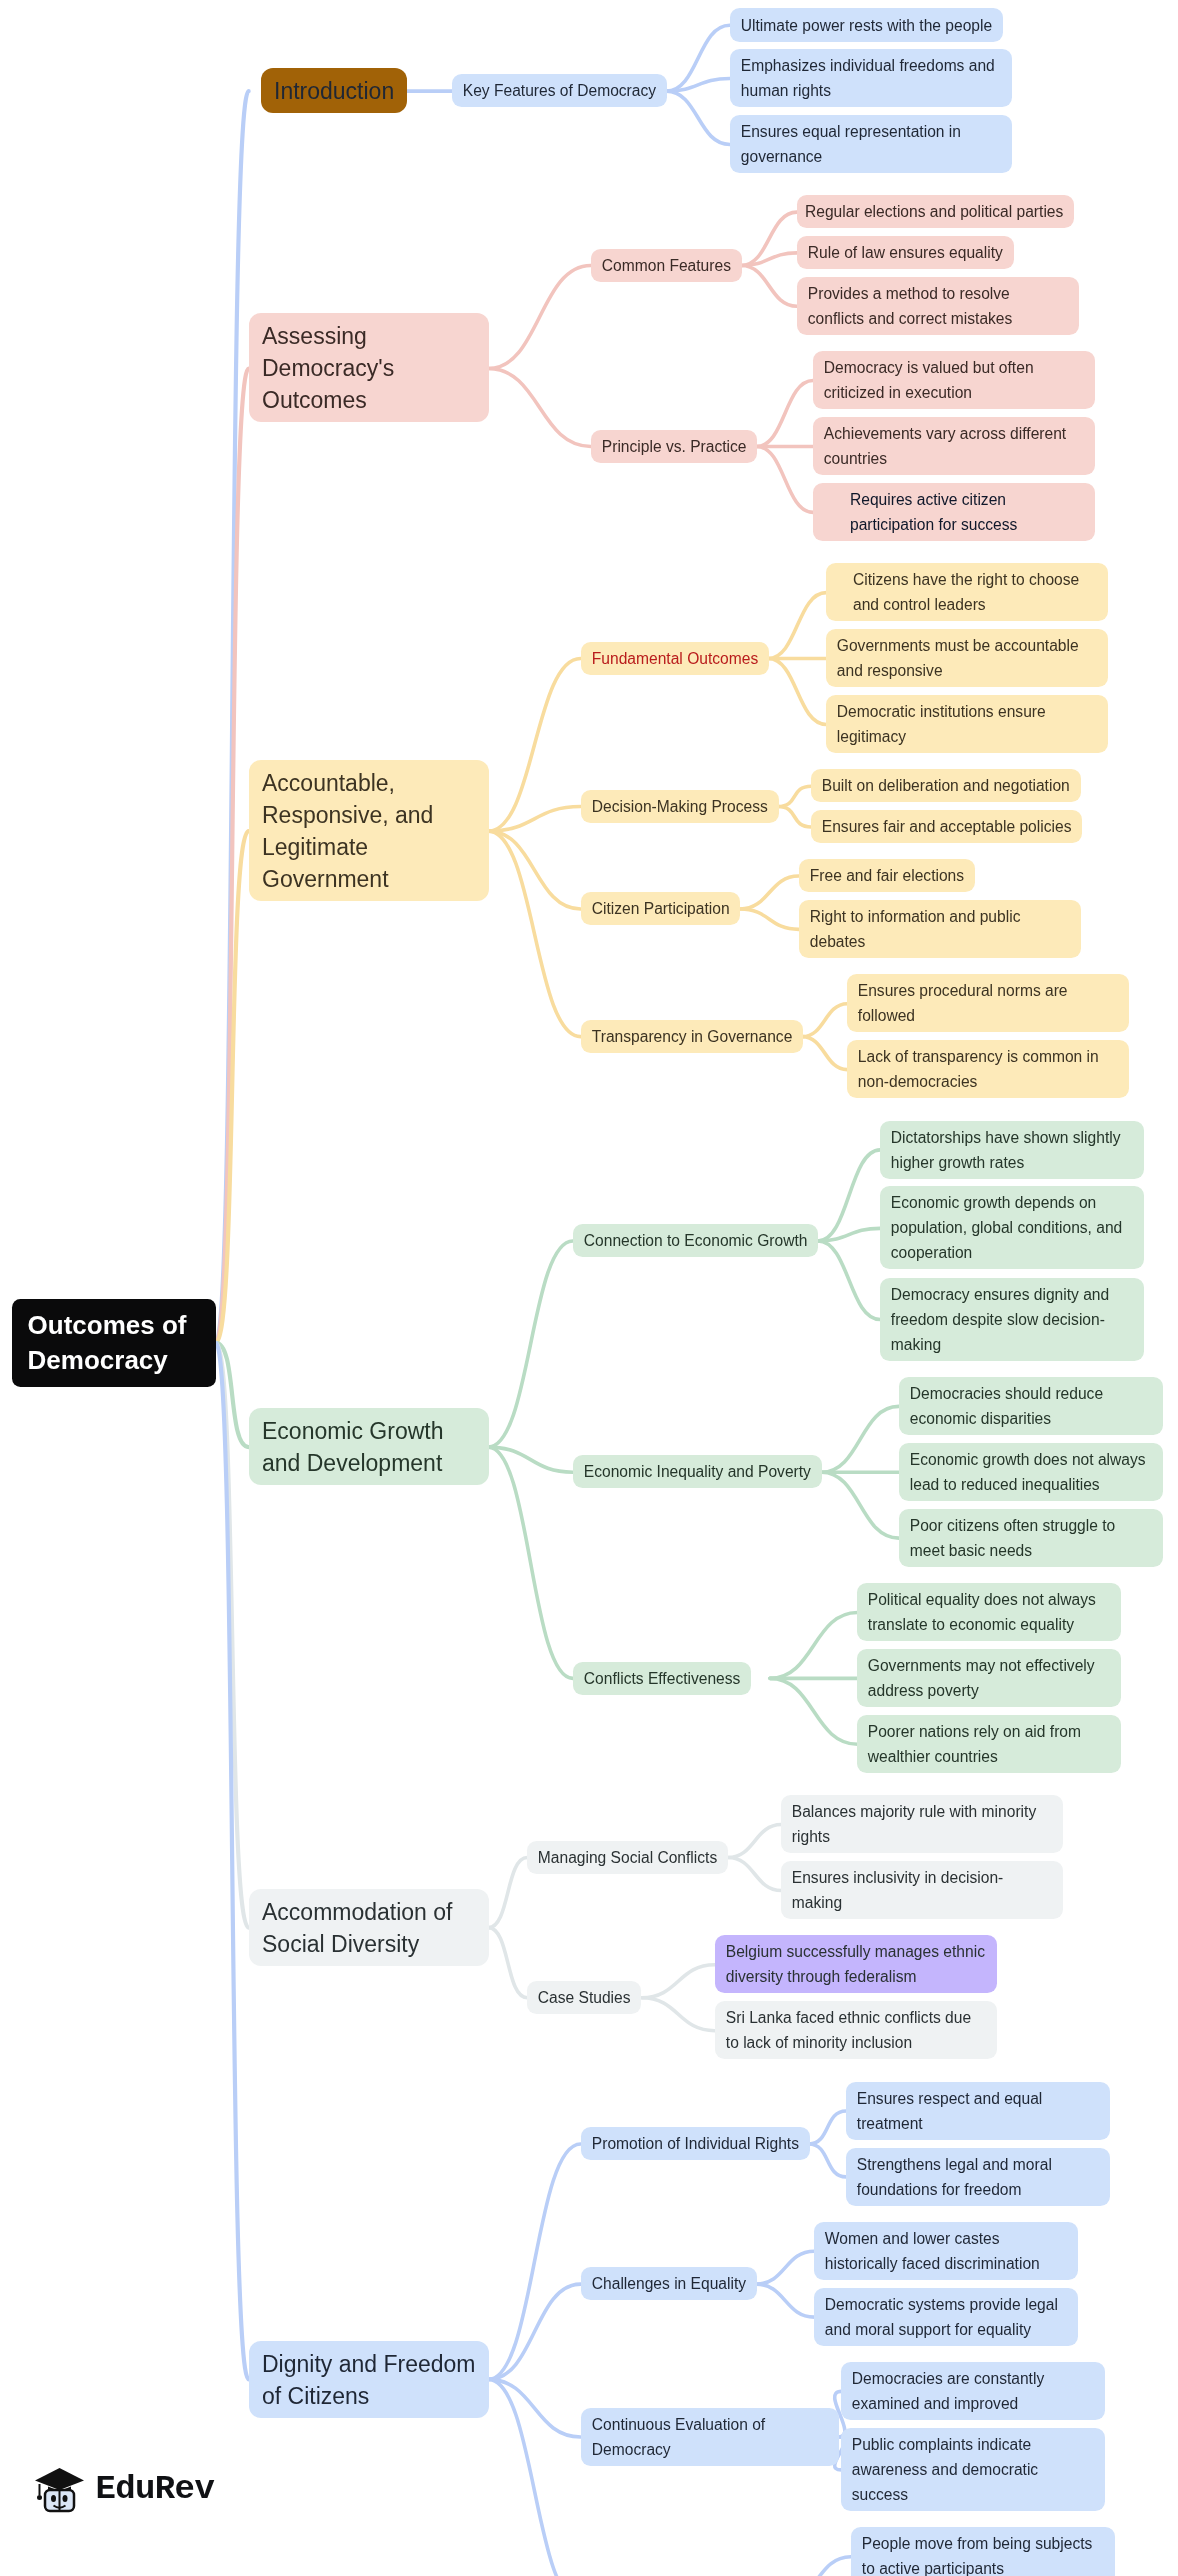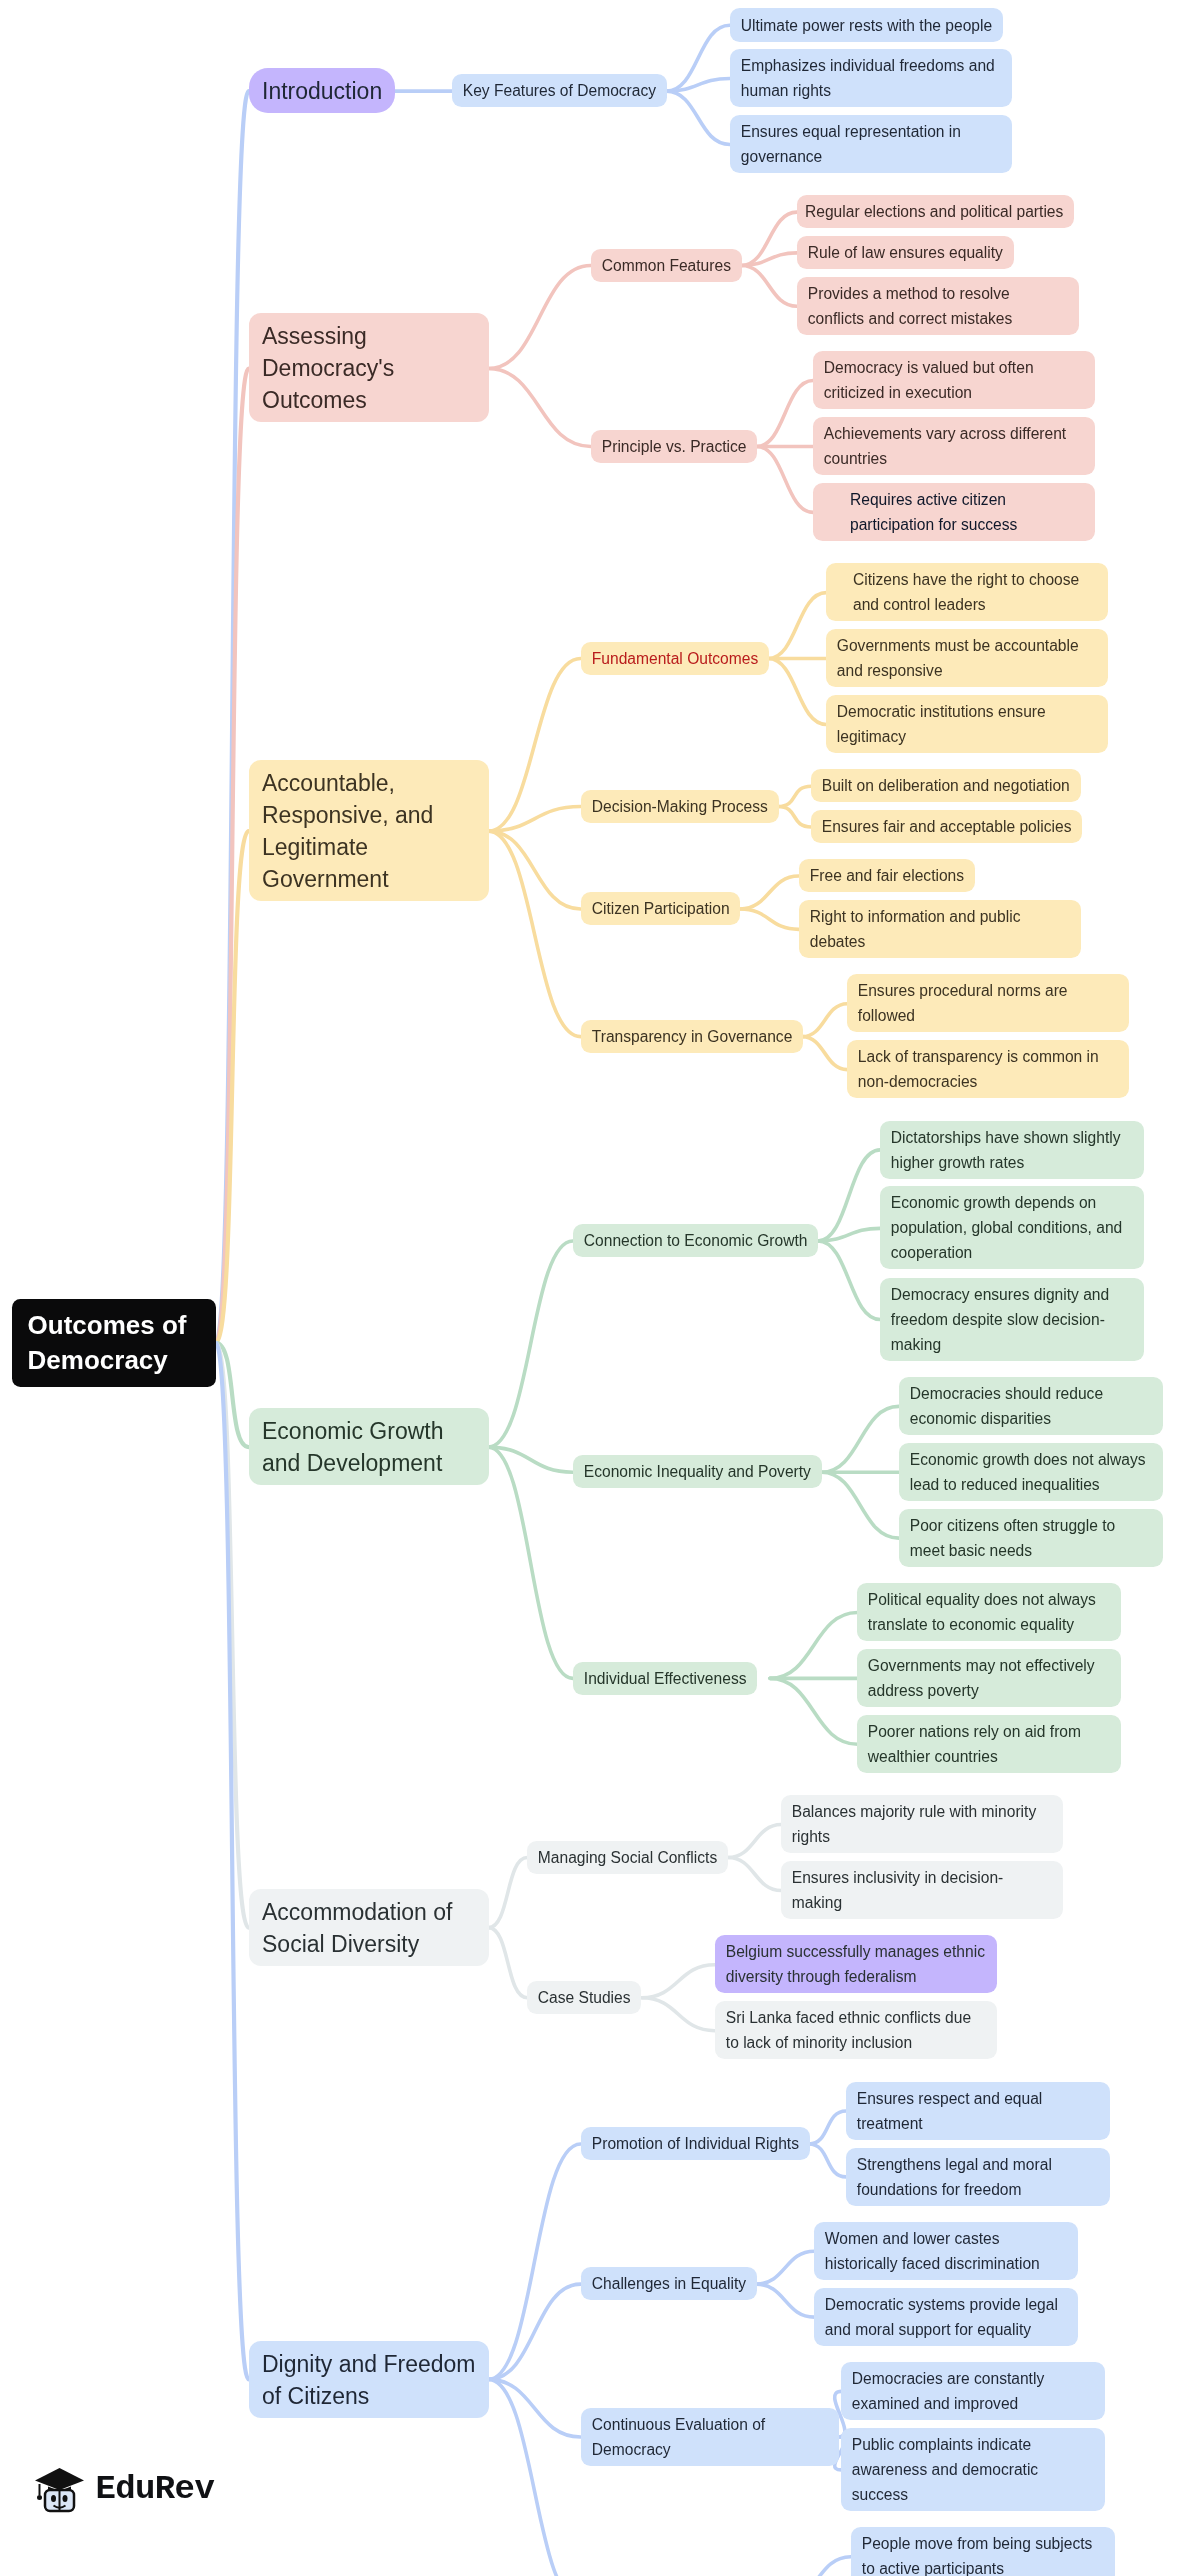--- a/index.html
+++ b/index.html
@@ -93,21 +93,21 @@
       <path d="M 1262 3812 C 1310.5 3812, 1310.5 3867, 1359 3867" fill="none" stroke="#b9cef7" stroke-width="6" stroke-linecap="round"></path>
       <path d="M 815 3971 C 892 3971, 892 4067, 969 4067" fill="none" stroke="#b9cef7" stroke-width="6" stroke-linecap="round"></path>
       <path d="M 1399 4067 C 1435 4067, 1368 3991, 1404 3991" fill="none" stroke="#b9cef7" stroke-width="6" stroke-linecap="round"></path>
       <path d="M 1399 4067 C 1435 4067, 1368 4122, 1404 4122" fill="none" stroke="#b9cef7" stroke-width="6" stroke-linecap="round"></path>
       <path d="M 815 3971 C 892 3971, 892 4343, 969 4343" fill="none" stroke="#b9cef7" stroke-width="6" stroke-linecap="round"></path>
       <path d="M 1307 4343 C 1363.5 4343, 1363.5 4267, 1420 4267" fill="none" stroke="#b9cef7" stroke-width="6" stroke-linecap="round"></path>
       <path d="M 1307 4343 C 1363.5 4343, 1363.5 4398, 1420 4398" fill="none" stroke="#b9cef7" stroke-width="6" stroke-linecap="round"></path>
     </svg>
   <div id="nodes">
       <div class="node root" style="left: 12px; background: rgb(10, 10, 11); color: rgb(255, 255, 255); top: 1299px;">Outcomes of Democracy</div>
-      <div class="node l1" style="left: 249px; background: #c4b5fd; color: rgb(31, 39, 53); top: 68px; border-radius: 19px;">Introduction</div>
+      <div class="node l1" style="left: 261px; background: #a16207; color: rgb(31, 39, 53); top: 68px;">Introduction</div>
       <div class="node l2" style="left: 452px; background: rgb(207, 225, 251); color: rgb(31, 39, 53); top: 74px;">Key Features of Democracy</div>
       <div class="node leaf" style="left: 730px; background: rgb(207, 225, 251); color: rgb(31, 39, 53); max-width: 282px; top: 8.4px;">Ultimate power rests with the people</div>
       <div class="node leaf" style="left: 730px; background: rgb(207, 225, 251); color: rgb(31, 39, 53); max-width: 282px; top: 49px;">Emphasizes individual freedoms and human rights</div>
       <div class="node leaf" style="left: 730px; background: rgb(207, 225, 251); color: rgb(31, 39, 53); max-width: 282px; top: 115px;">Ensures equal representation in governance</div>
       <div class="node l1" style="left: 249px; background: rgb(247, 213, 208); color: rgb(58, 42, 38); top: 313px;">Assessing Democracy's Outcomes</div>
       <div class="node l2" style="left: 591px; background: rgb(247, 213, 208); color: rgb(58, 42, 38); top: 249px;">Common Features</div>
       <div class="node leaf" style="left: 797px; background: rgb(247, 213, 208); color: rgb(58, 42, 38); max-width: 282px; top: 195px; padding-left: 8px;">Regular elections and political parties</div>
       <div class="node leaf" style="left: 797px; background: rgb(247, 213, 208); color: rgb(58, 42, 38); max-width: 282px; top: 236px;">Rule of law ensures equality</div>
       <div class="node leaf" style="left: 797px; background: rgb(247, 213, 208); color: rgb(58, 42, 38); max-width: 282px; top: 277px;">Provides a method to resolve conflicts and correct mistakes</div>
       <div class="node l2" style="left: 591px; background: rgb(247, 213, 208); color: rgb(58, 42, 38); top: 430px;">Principle vs. Practice</div>
@@ -130,21 +130,21 @@
       <div class="node leaf" style="left: 847px; background: rgb(253, 234, 185); color: rgb(60, 51, 34); max-width: 282px; top: 1040px;">Lack of transparency is common in non-democracies</div>
       <div class="node l1" style="left: 249px; background: rgb(214, 235, 218); color: rgb(37, 54, 42); top: 1408px;">Economic Growth and Development</div>
       <div class="node l2" style="left: 573px; background: rgb(214, 235, 218); color: rgb(37, 54, 42); top: 1224px;">Connection to Economic Growth</div>
       <div class="node leaf" style="left: 880px; background: rgb(214, 235, 218); color: rgb(37, 54, 42); max-width: 264px; top: 1121px;">Dictatorships have shown slightly higher growth rates</div>
       <div class="node leaf" style="left: 880px; background: rgb(214, 235, 218); color: rgb(37, 54, 42); max-width: 264px; top: 1186px;">Economic growth depends on population, global conditions, and cooperation</div>
       <div class="node leaf" style="left: 880px; background: rgb(214, 235, 218); color: rgb(37, 54, 42); max-width: 264px; top: 1278px;">Democracy ensures dignity and freedom despite slow decision-making</div>
       <div class="node l2" style="left: 573px; background: rgb(214, 235, 218); color: rgb(37, 54, 42); top: 1455px;">Economic Inequality and Poverty</div>
       <div class="node leaf" style="left: 899px; background: rgb(214, 235, 218); color: rgb(37, 54, 42); max-width: 264px; top: 1377px;">Democracies should reduce economic disparities</div>
       <div class="node leaf" style="left: 899px; background: rgb(214, 235, 218); color: rgb(37, 54, 42); max-width: 264px; top: 1443px;">Economic growth does not always lead to reduced inequalities</div>
       <div class="node leaf" style="left: 899px; background: rgb(214, 235, 218); color: rgb(37, 54, 42); max-width: 264px; top: 1509px;">Poor citizens often struggle to meet basic needs</div>
-      <div class="node l2" style="left: 573px; background: rgb(214, 235, 218); color: rgb(37, 54, 42); top: 1662px;">Individual Effectiveness</div>
+      <div class="node l2" style="left: 573px; background: rgb(214, 235, 218); color: rgb(37, 54, 42); top: 1662px;">Conflicts Effectiveness</div>
       <div class="node leaf" style="left: 857px; background: rgb(214, 235, 218); color: rgb(37, 54, 42); max-width: 264px; top: 1583px;">Political equality does not always translate to economic equality</div>
       <div class="node leaf" style="left: 857px; background: rgb(214, 235, 218); color: rgb(37, 54, 42); max-width: 264px; top: 1649px;">Governments may not effectively address poverty</div>
       <div class="node leaf" style="left: 857px; background: rgb(214, 235, 218); color: rgb(37, 54, 42); max-width: 264px; top: 1715px;">Poorer nations rely on aid from wealthier countries</div>
       <div class="node l1" style="left: 249px; background: rgb(239, 242, 243); color: rgb(42, 49, 51); top: 1889px;">Accommodation of Social Diversity</div>
       <div class="node l2" style="left: 527px; background: rgb(239, 242, 243); color: rgb(42, 49, 51); top: 1841px;">Managing Social Conflicts</div>
       <div class="node leaf" style="left: 781px; background: rgb(239, 242, 243); color: rgb(42, 49, 51); max-width: 282px; top: 1795px;">Balances majority rule with minority rights</div>
       <div class="node leaf" style="left: 781px; background: rgb(239, 242, 243); color: rgb(42, 49, 51); max-width: 282px; top: 1861px;">Ensures inclusivity in decision-making</div>
       <div class="node l2" style="left: 527px; background: rgb(239, 242, 243); color: rgb(42, 49, 51); top: 1981px;">Case Studies</div>
       <div class="node leaf" style="left: 715px; background: #c4b5fd; color: rgb(42, 49, 51); max-width: 282px; top: 1935px;">Belgium successfully manages ethnic diversity through federalism</div>
       <div class="node leaf" style="left: 715px; background: rgb(239, 242, 243); color: rgb(42, 49, 51); max-width: 282px; top: 2001px;">Sri Lanka faced ethnic conflicts due to lack of minority inclusion</div>

